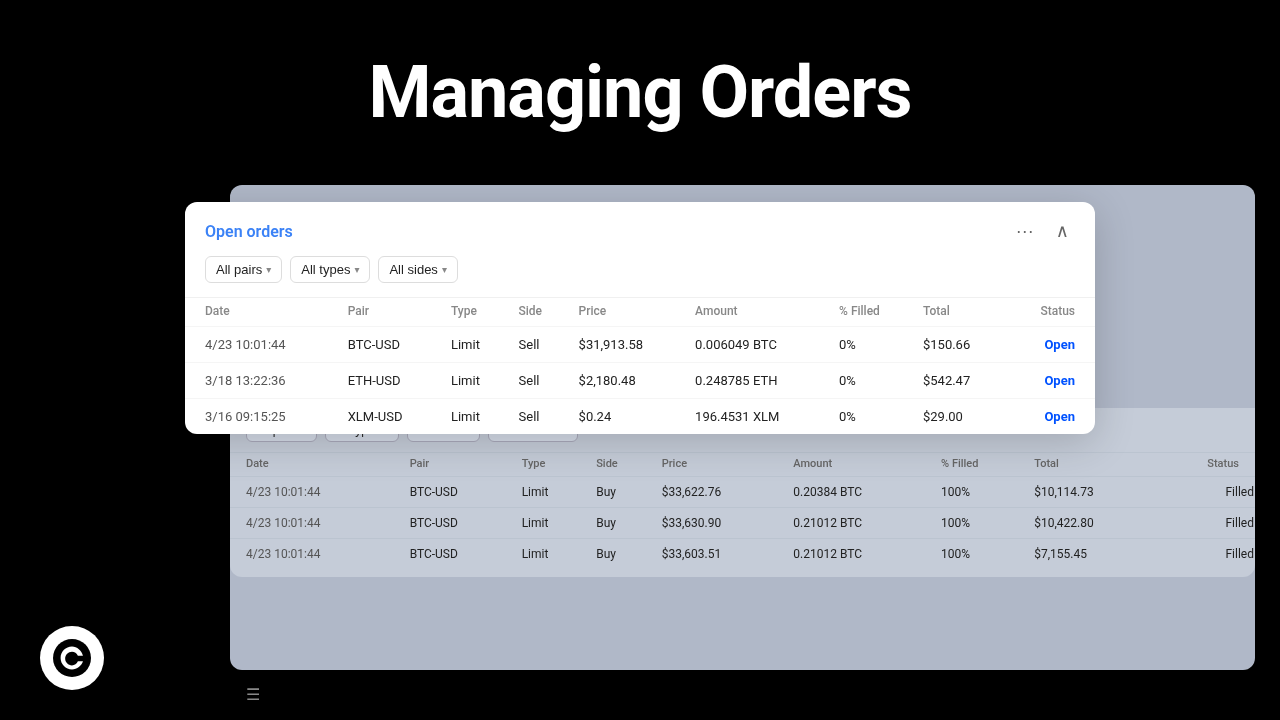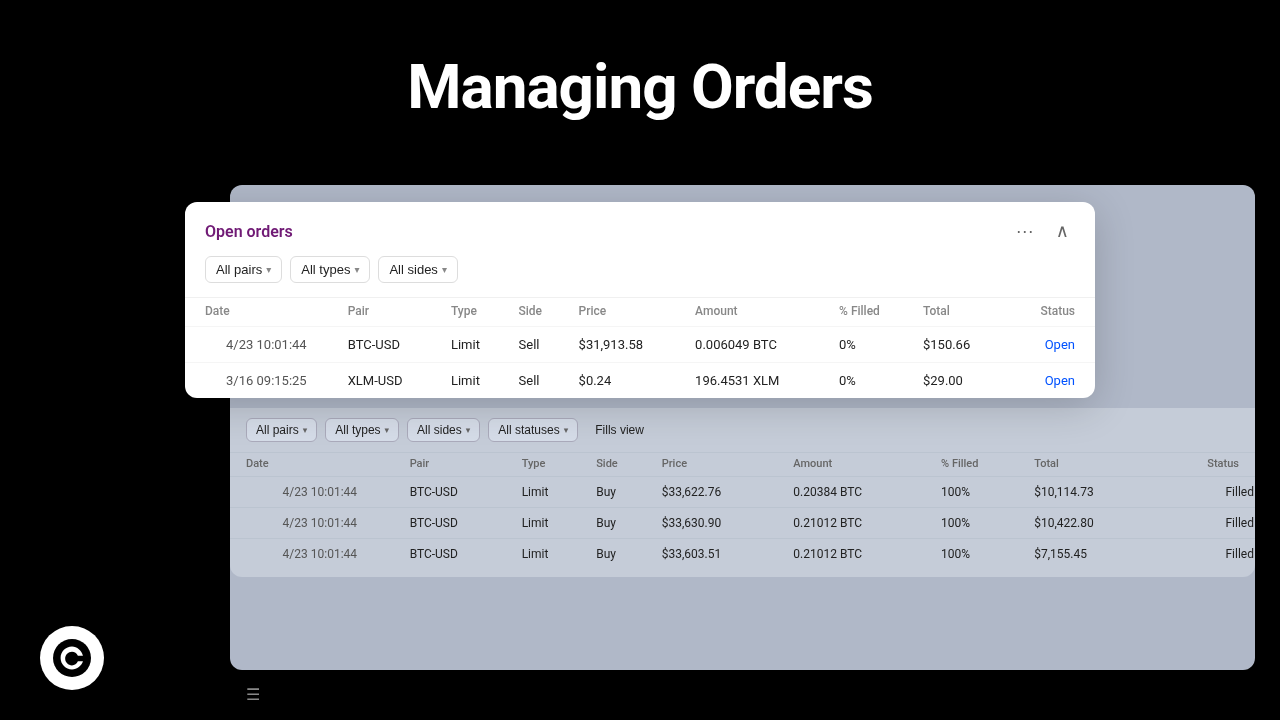--- a/index.html
+++ b/index.html
@@ -13,21 +13,21 @@
       position: relative;
     }
 
     
     .page-title {
       position: absolute;
       top: 50px;
       left: 0; right: 0;
       text-align: center;
       color: #fff;
-      font-size: 62px;
+      font-size: 72px;
       font-weight: 700;
       letter-spacing: -1px;
       z-index: 1;
     }
 
     
     .coinbase-logo {
       position: absolute;
       bottom: 30px;
       left: 40px;
@@ -73,21 +73,21 @@
     .modal-header {
       display: flex;
       align-items: center;
       justify-content: space-between;
       padding: 16px 20px 12px 20px;
     }
 
     .modal-title {
       font-size: 16px;
       font-weight: 600;
-      color: #701a75;
+      color: #3b82f6;
     }
 
     .modal-header-actions {
       display: flex;
       align-items: center;
       gap: 10px;
     }
 
     .icon-btn {
       background: none;
@@ -140,26 +140,26 @@
     thead th:first-child { padding-left: 20px; margin-left: 8px; }
     thead th:last-child { padding-right: 20px; text-align: right; }
 
     tbody td {
       padding: 10px 10px;
       font-size: 13px;
       color: #222;
       border-top: 1px solid #f5f5f5;
     }
 
-    tbody td:first-child { padding-left: 20px; color: #555; text-align: center; }
+    tbody td:first-child { padding-left: 20px; color: #555; }
     tbody td:last-child { padding-right: 20px; text-align: right; }
 
     .status-open {
       color: #0052ff;
-      font-weight: 400;
+      font-weight: 700;
     }
 
     
     .panel-fills {
       position: absolute;
       top: 408px;
       left: 230px;
       right: 25px;
       background: #c5ccd8;
       border-radius: 0 0 12px 12px;
@@ -296,20 +296,31 @@
       <td>BTC-USD</td>
       <td>Limit</td>
       <td>Sell</td>
       <td>$31,913.58</td>
       <td>0.006049 BTC</td>
       <td>0%</td>
       <td>$150.66</td>
       <td class="status-open">Open</td>
     </tr>
         <tr>
+      <td>3/18 13:22:36</td>
+      <td>ETH-USD</td>
+      <td>Limit</td>
+      <td>Sell</td>
+      <td>$2,180.48</td>
+      <td>0.248785 ETH</td>
+      <td>0%</td>
+      <td>$542.47</td>
+      <td class="status-open">Open</td>
+    </tr>
+        <tr>
       <td>3/16 09:15:25</td>
       <td>XLM-USD</td>
       <td>Limit</td>
       <td>Sell</td>
       <td>$0.24</td>
       <td>196.4531 XLM</td>
       <td>0%</td>
       <td>$29.00</td>
       <td class="status-open">Open</td>
     </tr>

